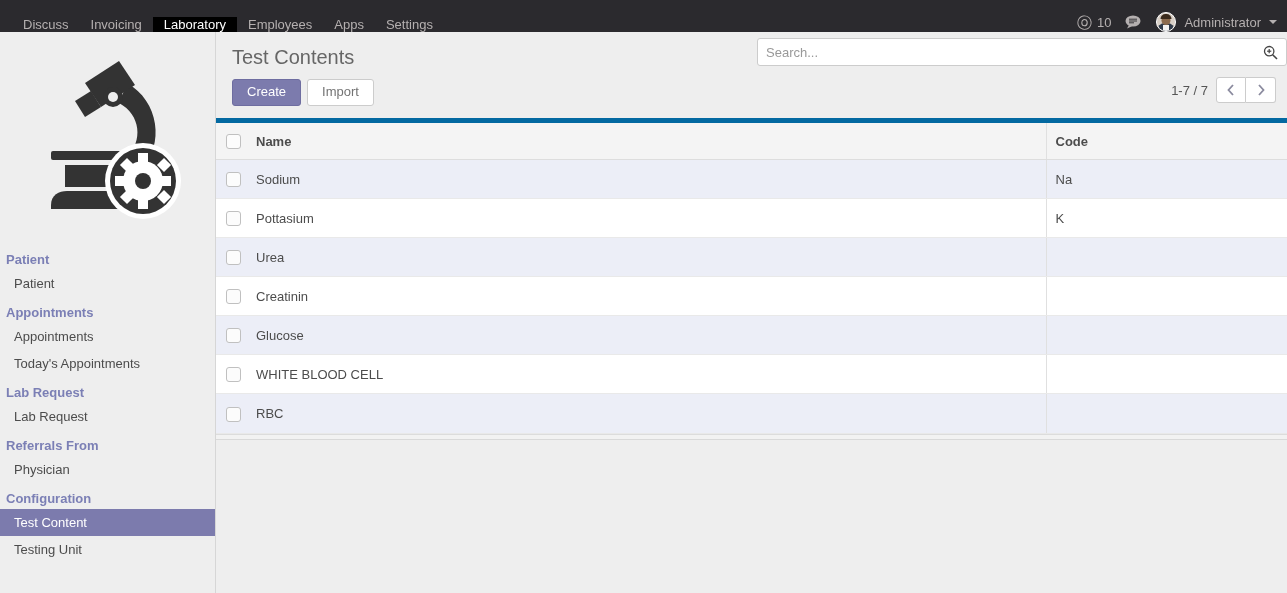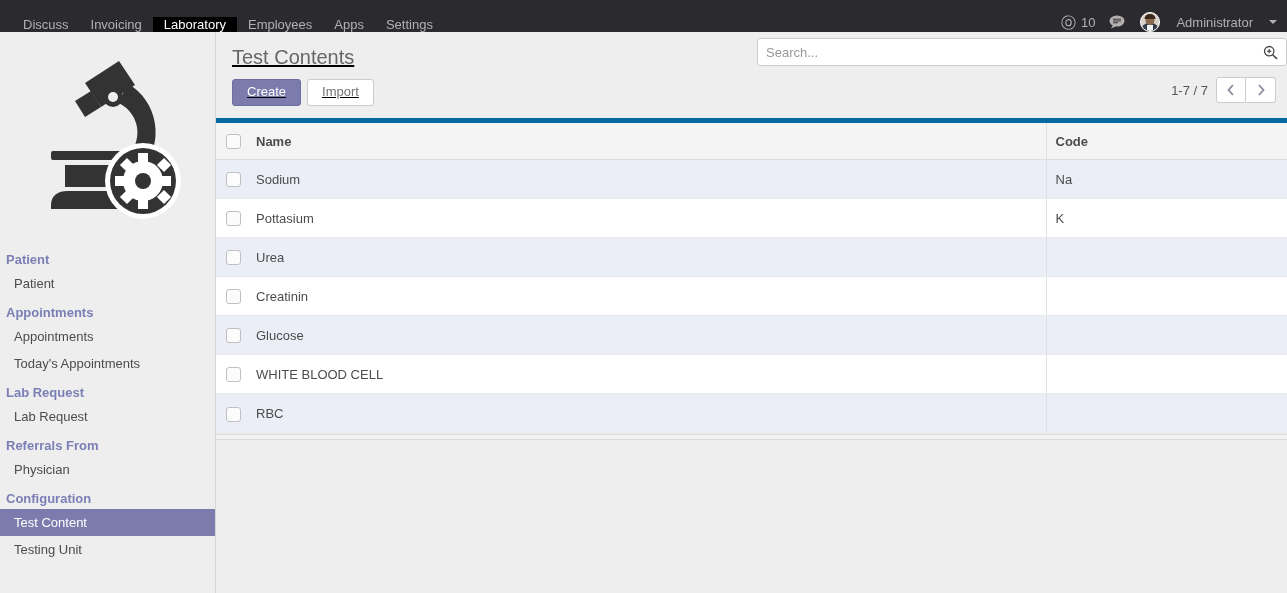--- a/index.html
+++ b/index.html
@@ -39,21 +39,21 @@
   .mention {
     display: flex; align-items: center; gap: 5px;
     color: #b5b0b0; cursor: pointer;
   }
   .at-glyph {
     display: inline-block;
     font-size: 15px; line-height: 1;
     color: #b5b0b0;
   }
   .chat-icon { cursor: pointer; display: flex; align-items: center; }
-  .user-box { display: flex; align-items: center; gap: 16px; cursor: pointer; }
+  .user-box { display: flex; align-items: center; gap: 8px; cursor: pointer; }
   .avatar {
     width: 20px; height: 20px; border-radius: 50%;
     background: #d8cfc6;
     overflow: hidden; position: relative;
     border: 1px solid #fff;
     flex: none;
   }
   .avatar .face {
     position: absolute; left: 50%; top: 3px;
     transform: translateX(-50%);
@@ -117,21 +117,20 @@
     color: #ffffff;
   }
 
   
   .main { flex: 1; min-width: 0; background: #eeeeee; position: relative; }
 
   .control-bar {
     padding: 14px 0 0 0;
     position: relative;
     height: 86px;
-    text-decoration: underline;
   }
   .page-title {
     font-size: 20px; color: #666666;
     padding-left: 16px;
     font-weight: normal;
   }
   .btn-row { padding: 10px 0 0 16px; display: flex; gap: 6px; }
   .btn {
     font-size: 13px;
     padding: 4px 14px;

